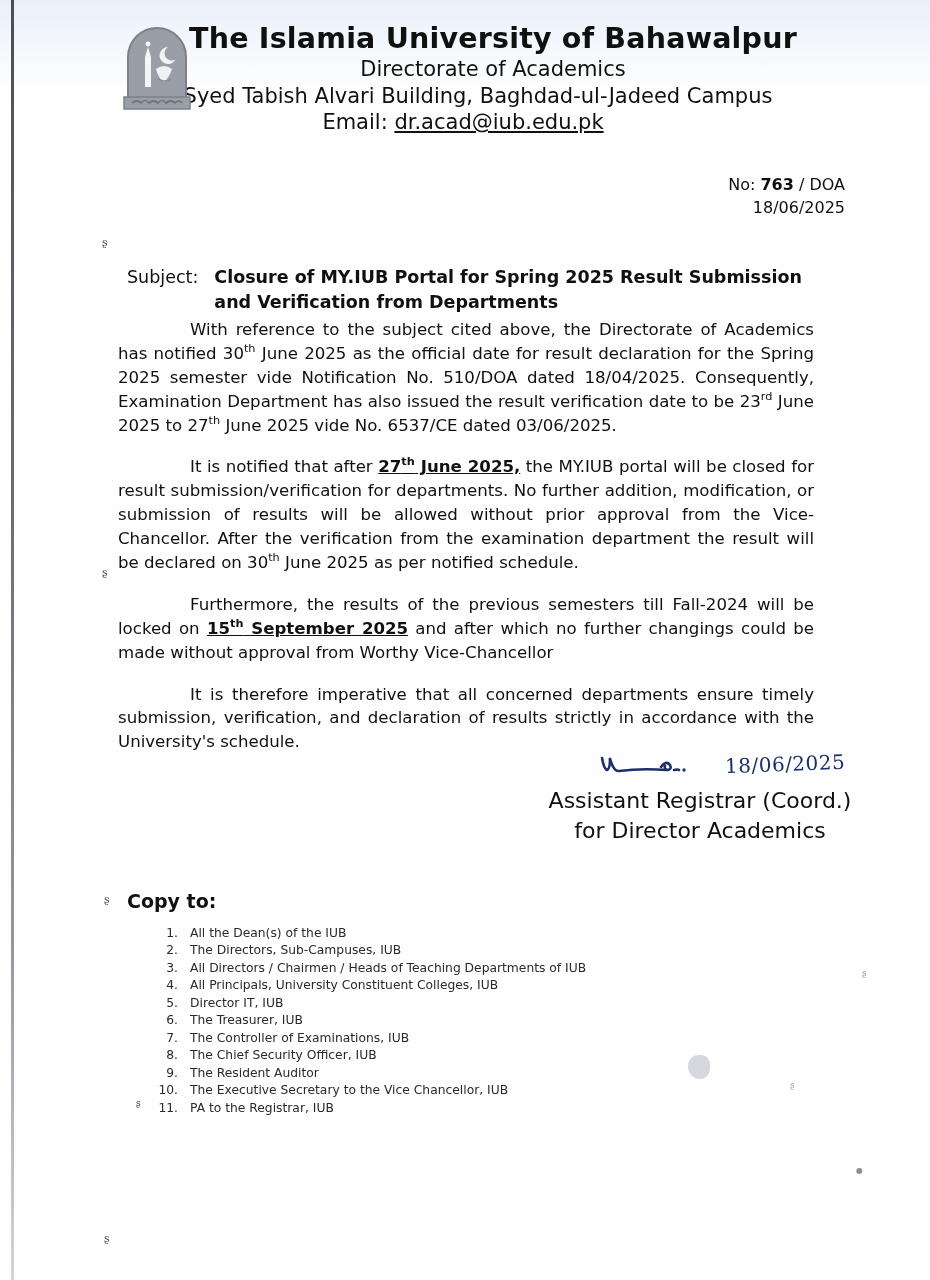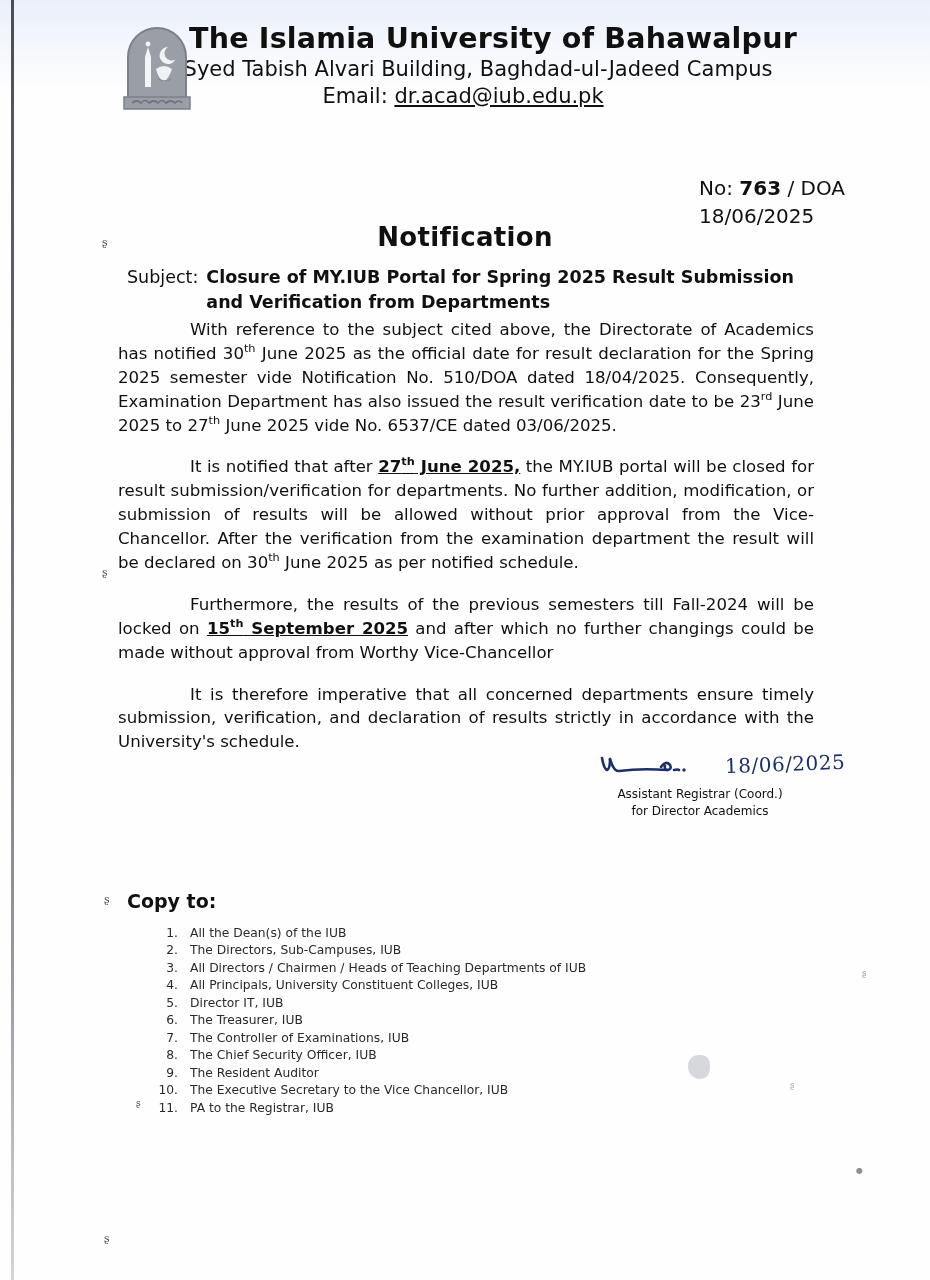--- a/index.html
+++ b/index.html
@@ -77,22 +77,22 @@
   .email-line {
     font-size: 21px;
     line-height: 1.3;
   }
   .email-line .addr { text-decoration: underline; }
 
   
   .refblock {
     position: absolute;
     right: 85px; top: 174px;
-    text-align: left;
-    font-size: 20px;
+    text-align: right;
+    font-size: 16px;
     line-height: 1.42;
   }
   .refblock b { font-weight: bold; }
 
   
   .doc-title {
     position: absolute;
     left: 0; top: 222px;
     width: 930px;
     text-align: center;
@@ -102,21 +102,21 @@
   }
 
   
   .subject {
     position: absolute;
     left: 127px; top: 265px;
     width: 700px;
     font-size: 17.5px;
     line-height: 1.45;
     display: flex;
-    gap: 8px;
+    gap: 16px;
   }
   .subject .slabel { white-space: nowrap; }
   .subject .stext { font-weight: bold; }
 
   
   .body-wrap {
     position: absolute;
     left: 118px; top: 318px;
     width: 696px;
   }
@@ -149,21 +149,21 @@
   .sig-date {
     position: absolute;
     left: 205px; top: 0px;
     font-family: "DejaVu Serif", serif;
     font-size: 20px;
     color: #1c2f6b;
     transform: rotate(-2deg);
     letter-spacing: .5px;
   }
   .sig-line {
-    font-size: 12px;
+    font-size: 22px;
     line-height: 1.38;
   }
 
   
   .copyto {
     position: absolute;
     left: 127px; top: 890px;
     font-size: 19px;
     font-weight: bold;
   }
@@ -215,37 +215,37 @@
 
       <path d="M50 20 a8.5 8.5 0 1 0 7.5 12.5 a6.8 6.8 0 1 1 -7.5 -12.5 Z" fill="#f2f3f5"></path>
 
       <path d="M38 42 q8 -6 16 0 q-3 9 -8 13 q-6 -4 -8 -13 Z" fill="#f0f1f3"></path>
       <path d="M40 52 q7 4 13 0" stroke="#8a8e96" stroke-width="1.6" fill="none"></path>
 
       <path d="M14 76 q5 -4 9 0 q4 -5 8 0 q5 -4 9 0 q4 -5 8 0 q5 -4 9 0 q4 -4 7 0" stroke="#6f737b" stroke-width="1.7" fill="none"></path>
     </svg>
 
     <div class="univ-name">The Islamia University of Bahawalpur</div>
+    <div class="dept-line">Directorate of Academics</div>
     <div class="addr-line">Syed Tabish Alvari Building, Baghdad-ul-Jadeed Campus</div>
     <div class="email-line">
       <span>Email:</span>
       <span class="addr">dr.acad@iub.edu.pk</span>
     </div>
   </div>
 
   <div class="refblock">
     <div>
       <span>No:</span>
       <b>763</b>
       <span>/ DOA</span>
     </div>
     <div>18/06/2025</div>
   </div>
 
-  <div class="doc-title">Notification</div>
 
   <div class="subject">
     <span class="slabel">Subject:</span>
     <span class="stext">Closure of MY.IUB Portal for Spring 2025 Result Submission and Verification from Departments</span>
   </div>
 
   <div class="body-wrap">
 
     <p class="para"><span>With reference to the subject cited above, the Directorate of Academics has notified 30</span><sup>th</sup><span> June 2025 as the official date for result declaration for the Spring 2025 semester vide Notification No. 510/DOA dated 18/04/2025. Consequently, Examination Department has also issued the result verification date to be 23</span><sup>rd</sup><span> June 2025 to 27</span><sup>th</sup><span> June 2025 vide No. 6537/CE dated 03/06/2025.</span></p>
 

